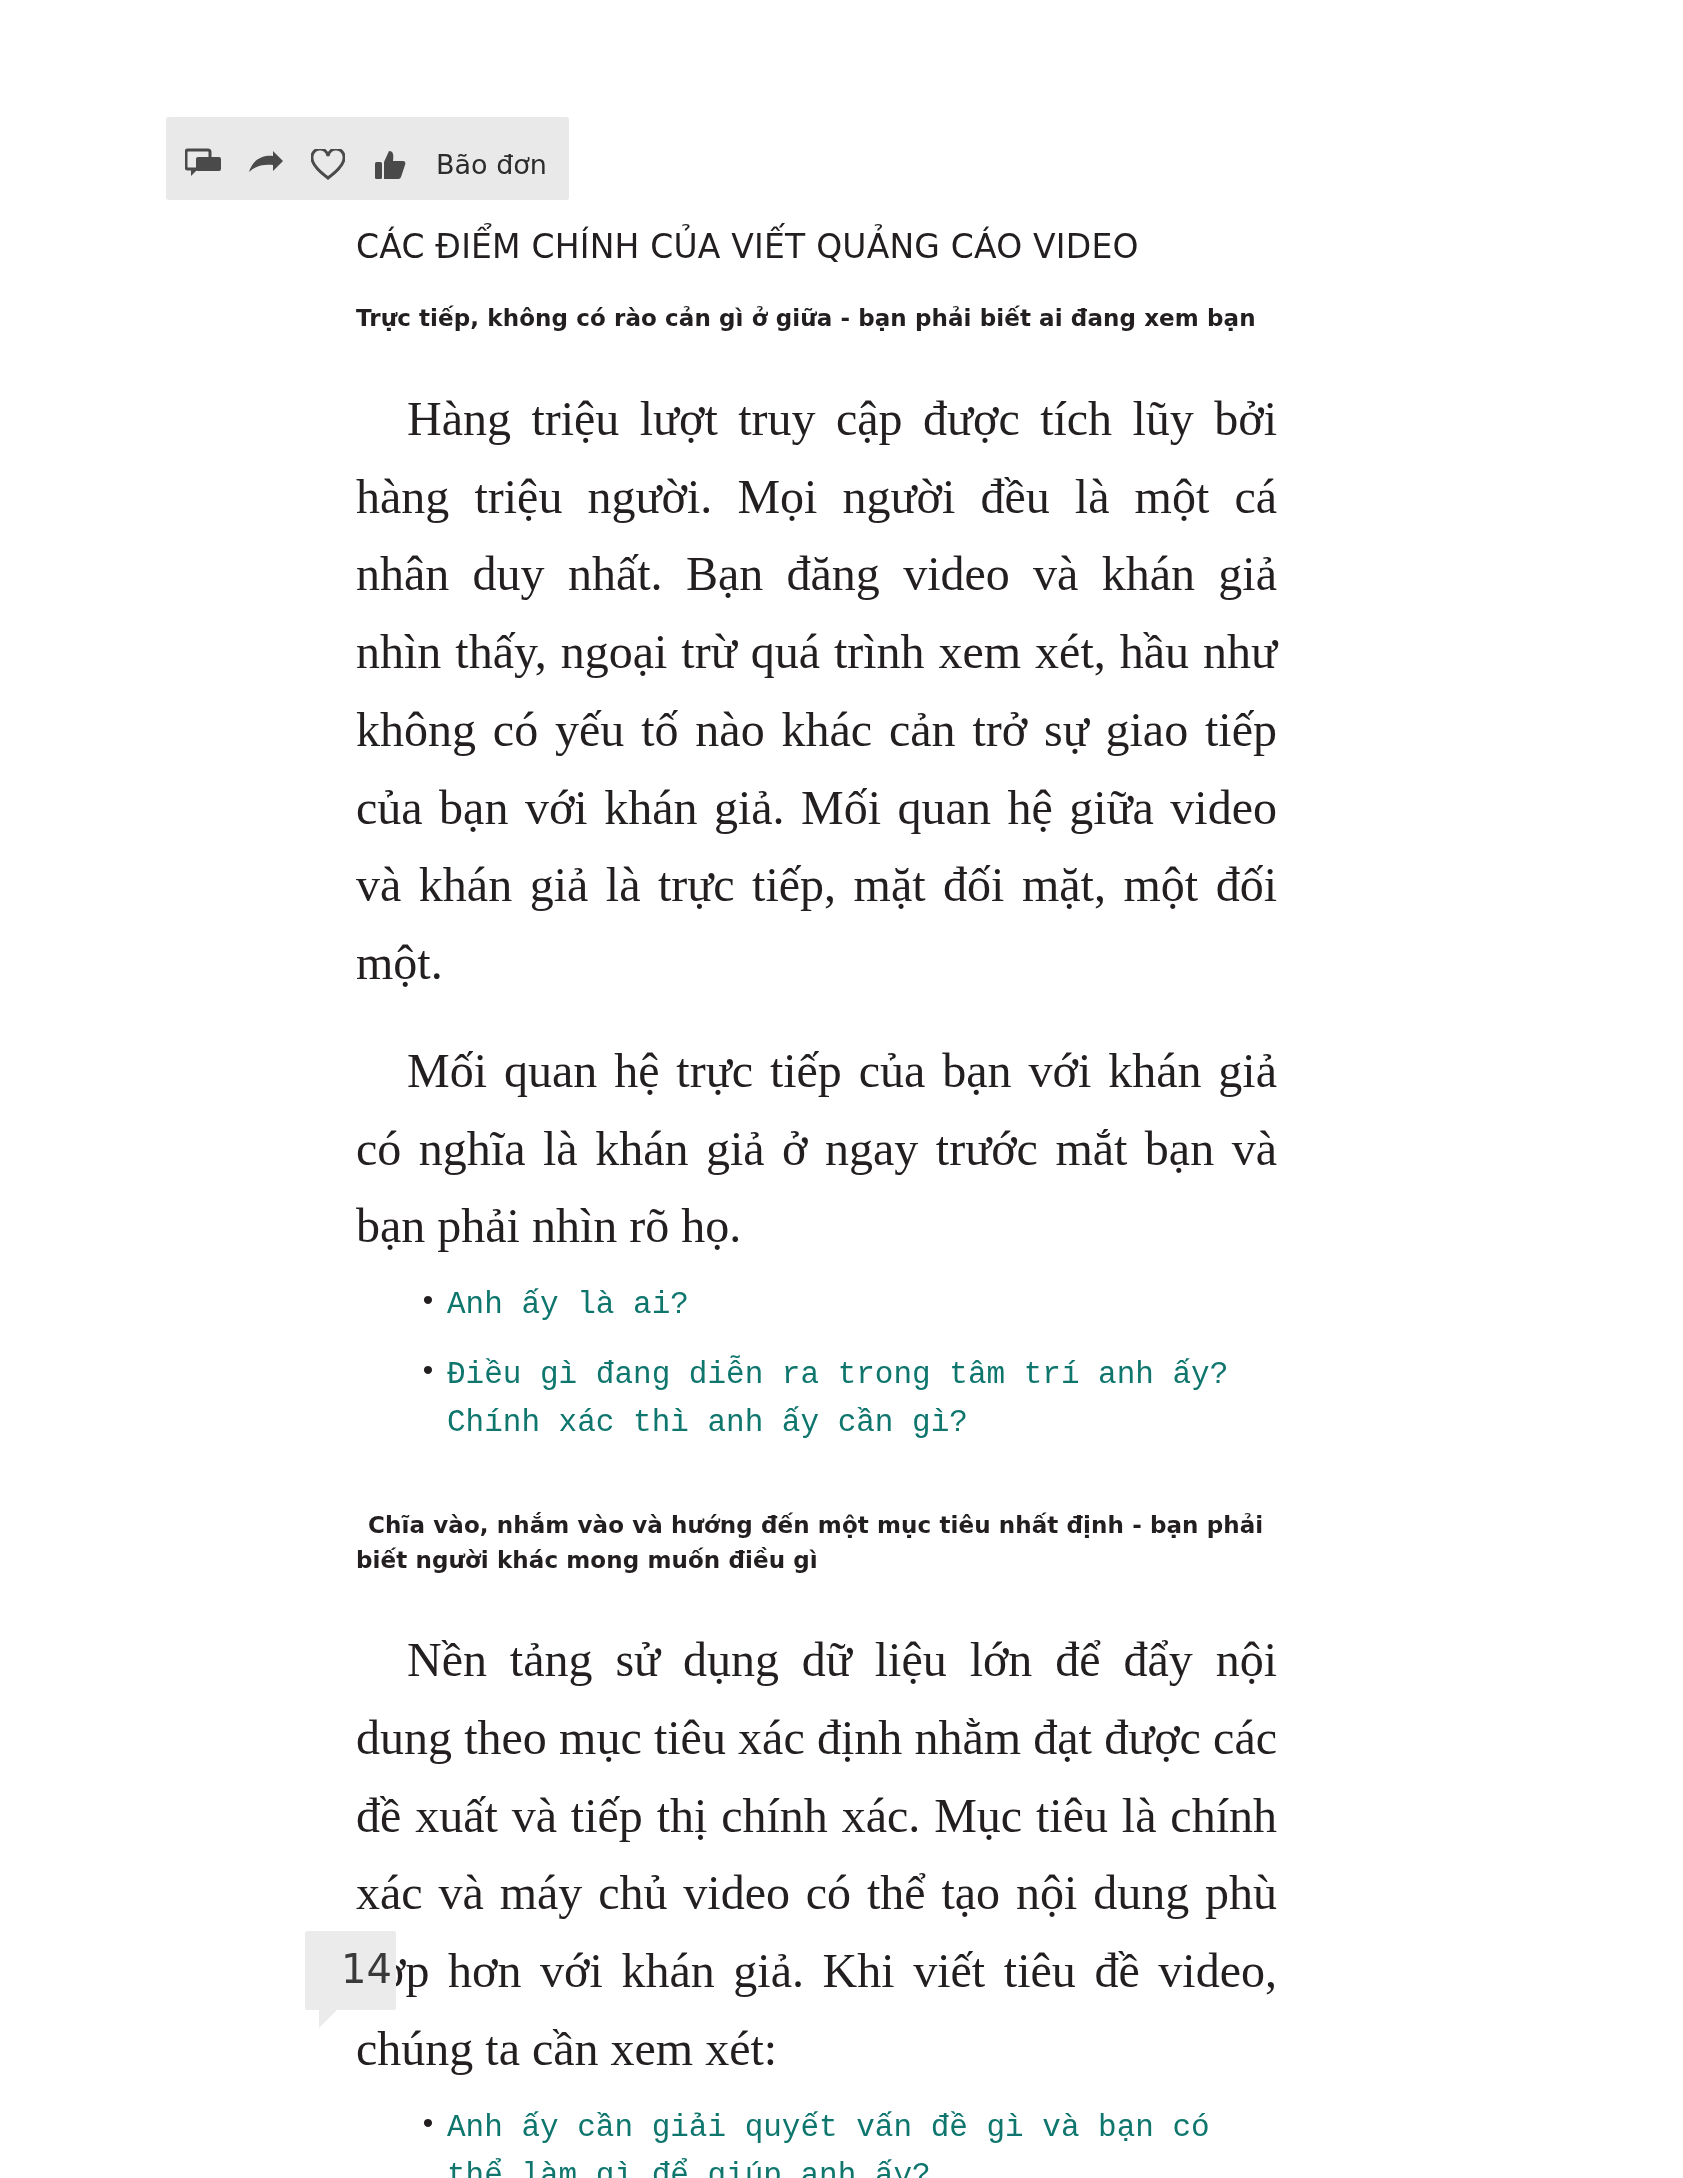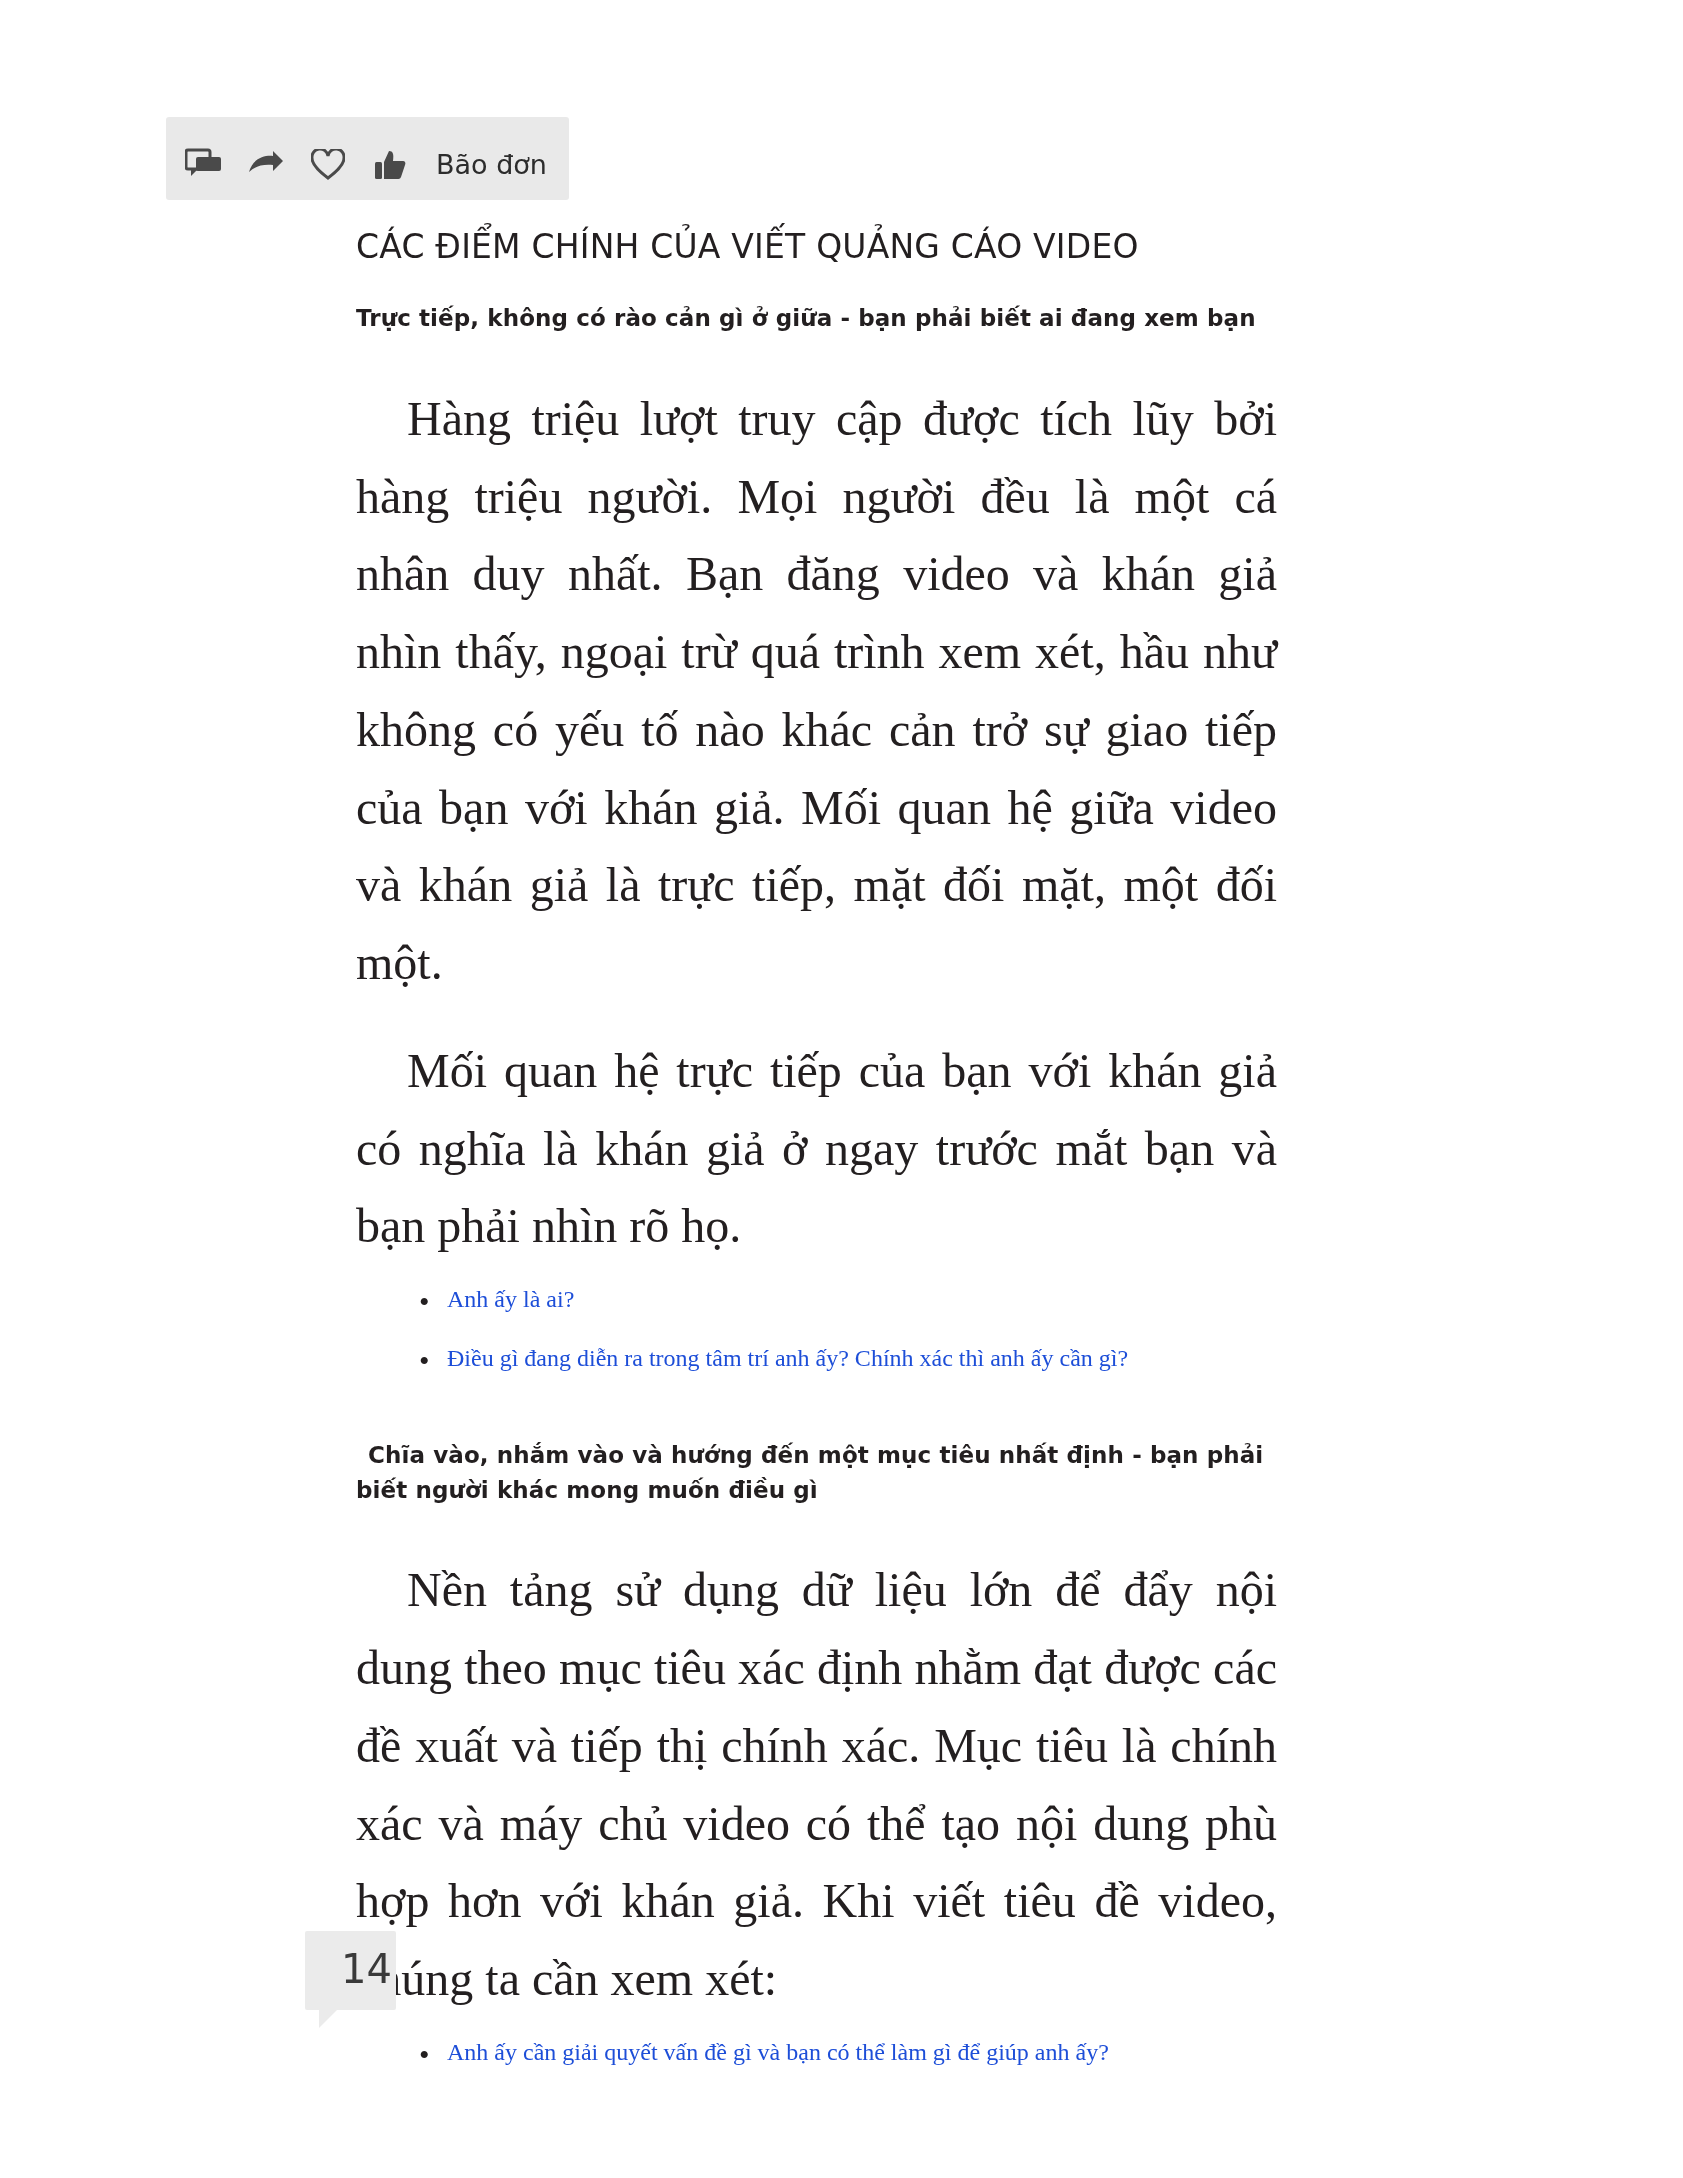--- a/index.html
+++ b/index.html
@@ -96,24 +96,24 @@
     color: #231f20;
   }
   p.body.last { margin-bottom: 16px; }
 
   ul.bullets {
     list-style: none;
     margin: 10px 0 0 0;
     padding: 0 0 0 57px;
   }
   ul.bullets li {
-    font-family: Liberation Serif, serif;
-    font-size: 24px;
+    font-family: Liberation Mono, monospace;
+    font-size: 31px;
     line-height: 1.55;
-    color: #1d4ed8;
+    color: #0f766e;
     position: relative;
     padding-left: 34px;
     margin-bottom: 22px;
     max-width: 812px;
   }
   ul.bullets li::before {
     content: "•";
     position: absolute;
     left: 6px;
     top: -2px;

